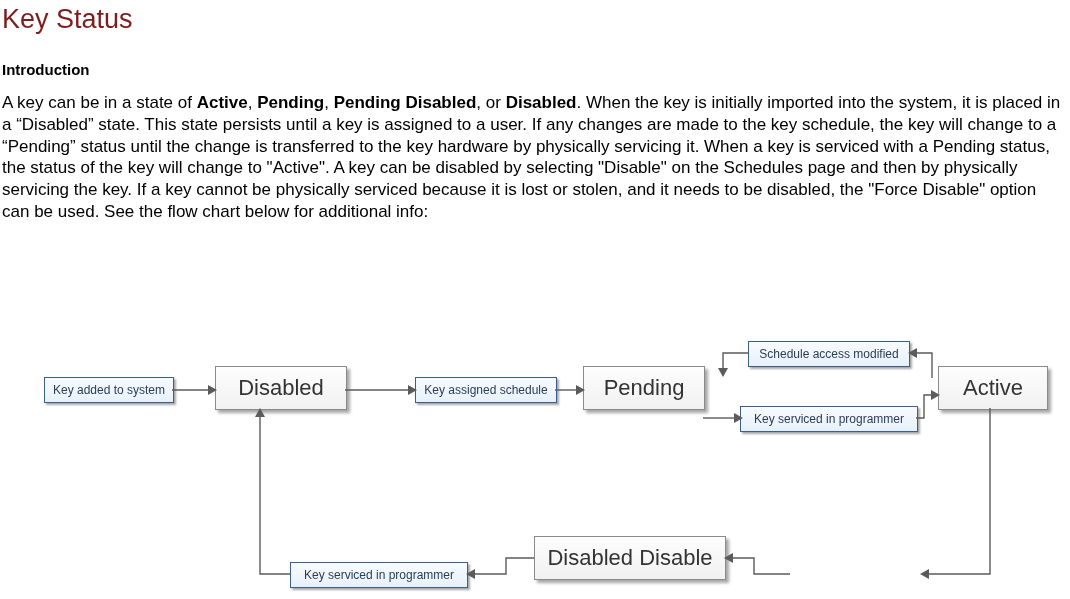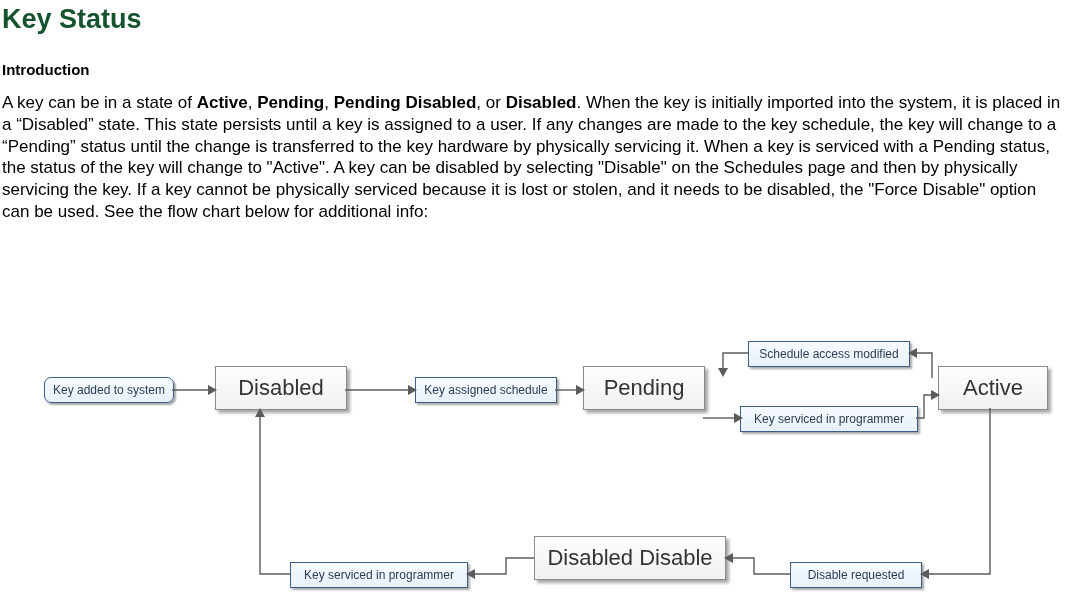--- a/index.html
+++ b/index.html
@@ -11,22 +11,22 @@
     background: #ffffff;
     color: #000;
   }
   .page {
     position: relative;
     width: 1070px;
     height: 599px;
   }
   .page-title {
     font-size: 27px;
-    font-weight: 700;
-    color: #14532d;
+    font-weight: 400;
+    color: #7f1d1d;
     margin: 4px 0 26px 2px;
   }
   .section-heading {
     font-size: 15px;
     font-weight: 700;
     margin: 0 9px 14px 2px;
   }
   .body-text {
     font-size: 17px;
     line-height: 1.28;
@@ -92,31 +92,30 @@
 <div class="diagram">
 
   <div class="state-box" style="left:215px; top:82px; width:130px;">Disabled</div>
 
   <div class="state-box" style="left:583px; top:82px; width:120px;">Pending</div>
 
   <div class="state-box" style="left:938px; top:82px; width:108px;">Active</div>
 
   <div class="state-box" style="left:534px; top:252px; width:190px;">Disabled Disable</div>
 
-  <div class="label-box" style="left:44px; top:93px; width:128px;border-radius:7px;">Key added to system</div>
+  <div class="label-box" style="left:44px; top:93px; width:128px;">Key added to system</div>
 
   <div class="label-box" style="left:415px; top:93px; width:140px;">Key assigned schedule</div>
 
   <div class="label-box" style="left:748px; top:57px; width:160px;">Schedule access modified</div>
 
   <div class="label-box" style="left:740px; top:122px; width:176px;">Key serviced in programmer</div>
 
   <div class="label-box" style="left:290px; top:278px; width:176px;">Key serviced in programmer</div>
 
-  <div class="label-box" style="left:790px; top:278px; width:130px;">Disable requested</div>
 
   <svg class="arrow" style="left:172px; top:100px; width:45px; height:12px;">
     <line class="stk" x1="0" y1="6" x2="36" y2="6"></line>
     <polygon class="hd" points="36,1 45,6 36,11"></polygon>
   </svg>
 
   <svg class="arrow" style="left:345px; top:100px; width:72px; height:12px;">
     <line class="stk" x1="0" y1="6" x2="63" y2="6"></line>
     <polygon class="hd" points="63,1 72,6 63,11"></polygon>
   </svg>

